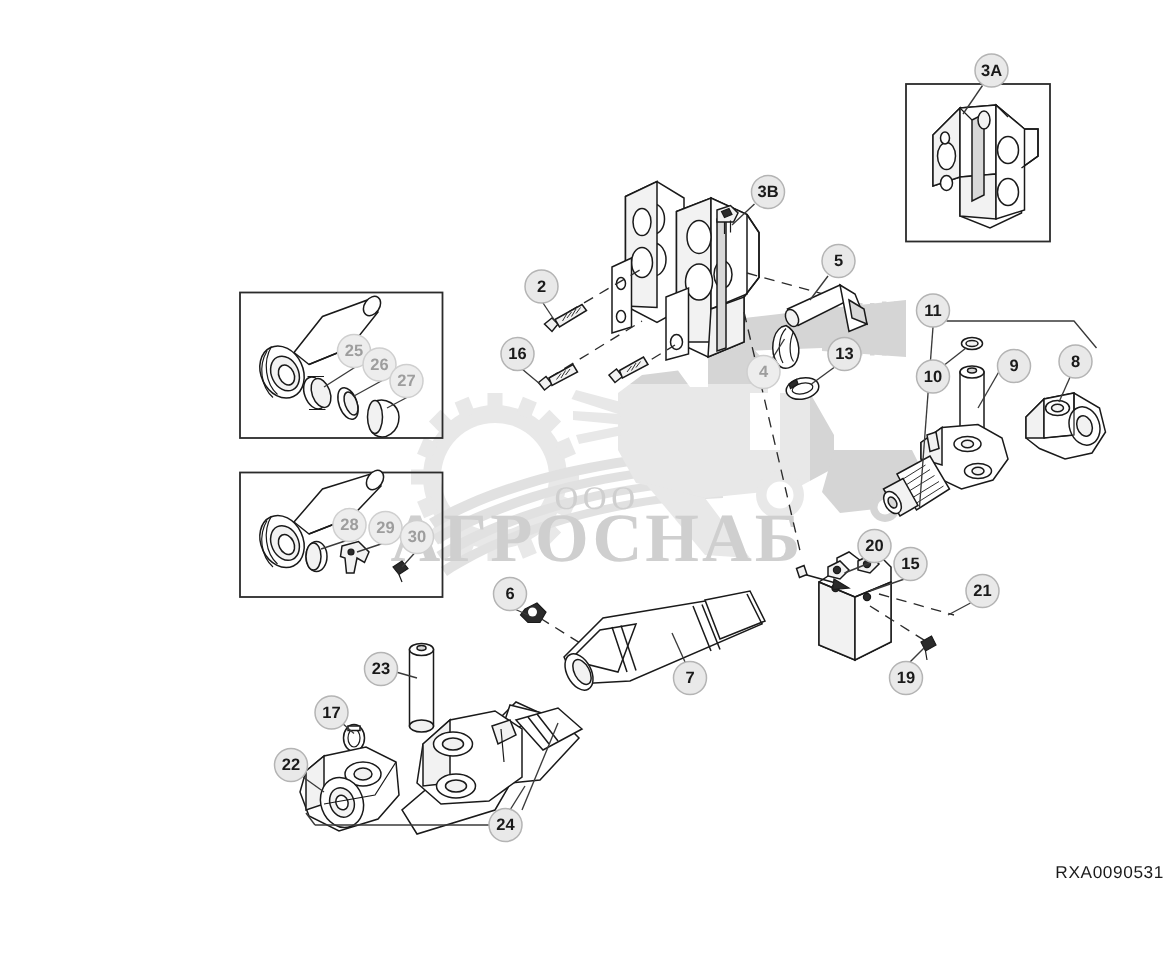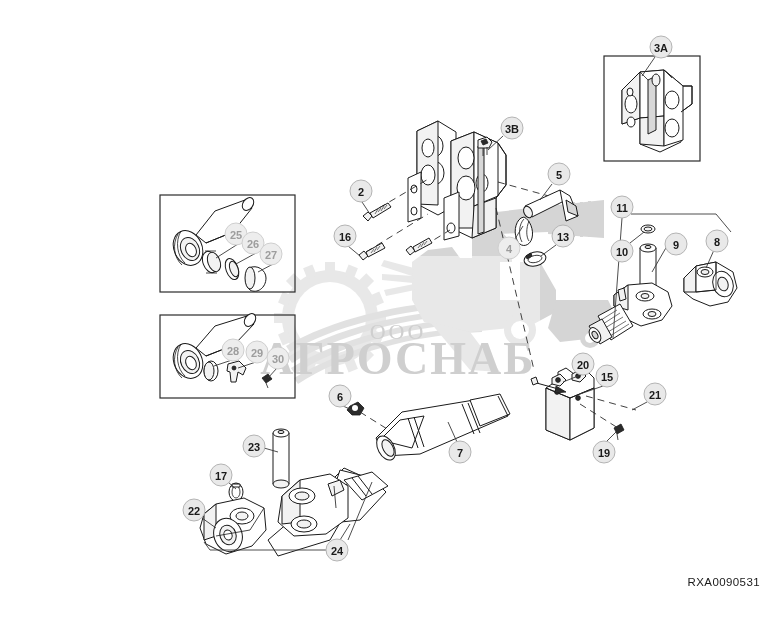--- a/index.html
+++ b/index.html
@@ -47,21 +47,21 @@
   .callout-faded .callout-text { fill: #9d9d9d; }
   .wm-text {
     font-family: "Liberation Serif", serif;
     fill: #cfcfcf;
     text-anchor: middle;
   }
   .wm-shape { fill: #d5d5d5; }
   .wm-shape-2 { fill: #c9c9c9; }
   #partcode {
     position: absolute;
-    right: 21px;
+    right: 5px;
     bottom: 53px;
     font-family: "Liberation Sans", sans-serif;
     font-size: 11.5px;
     color: #1a1a1a;
     letter-spacing: 0.4px;
   }
 </style>
 </head>
 <body>
 

